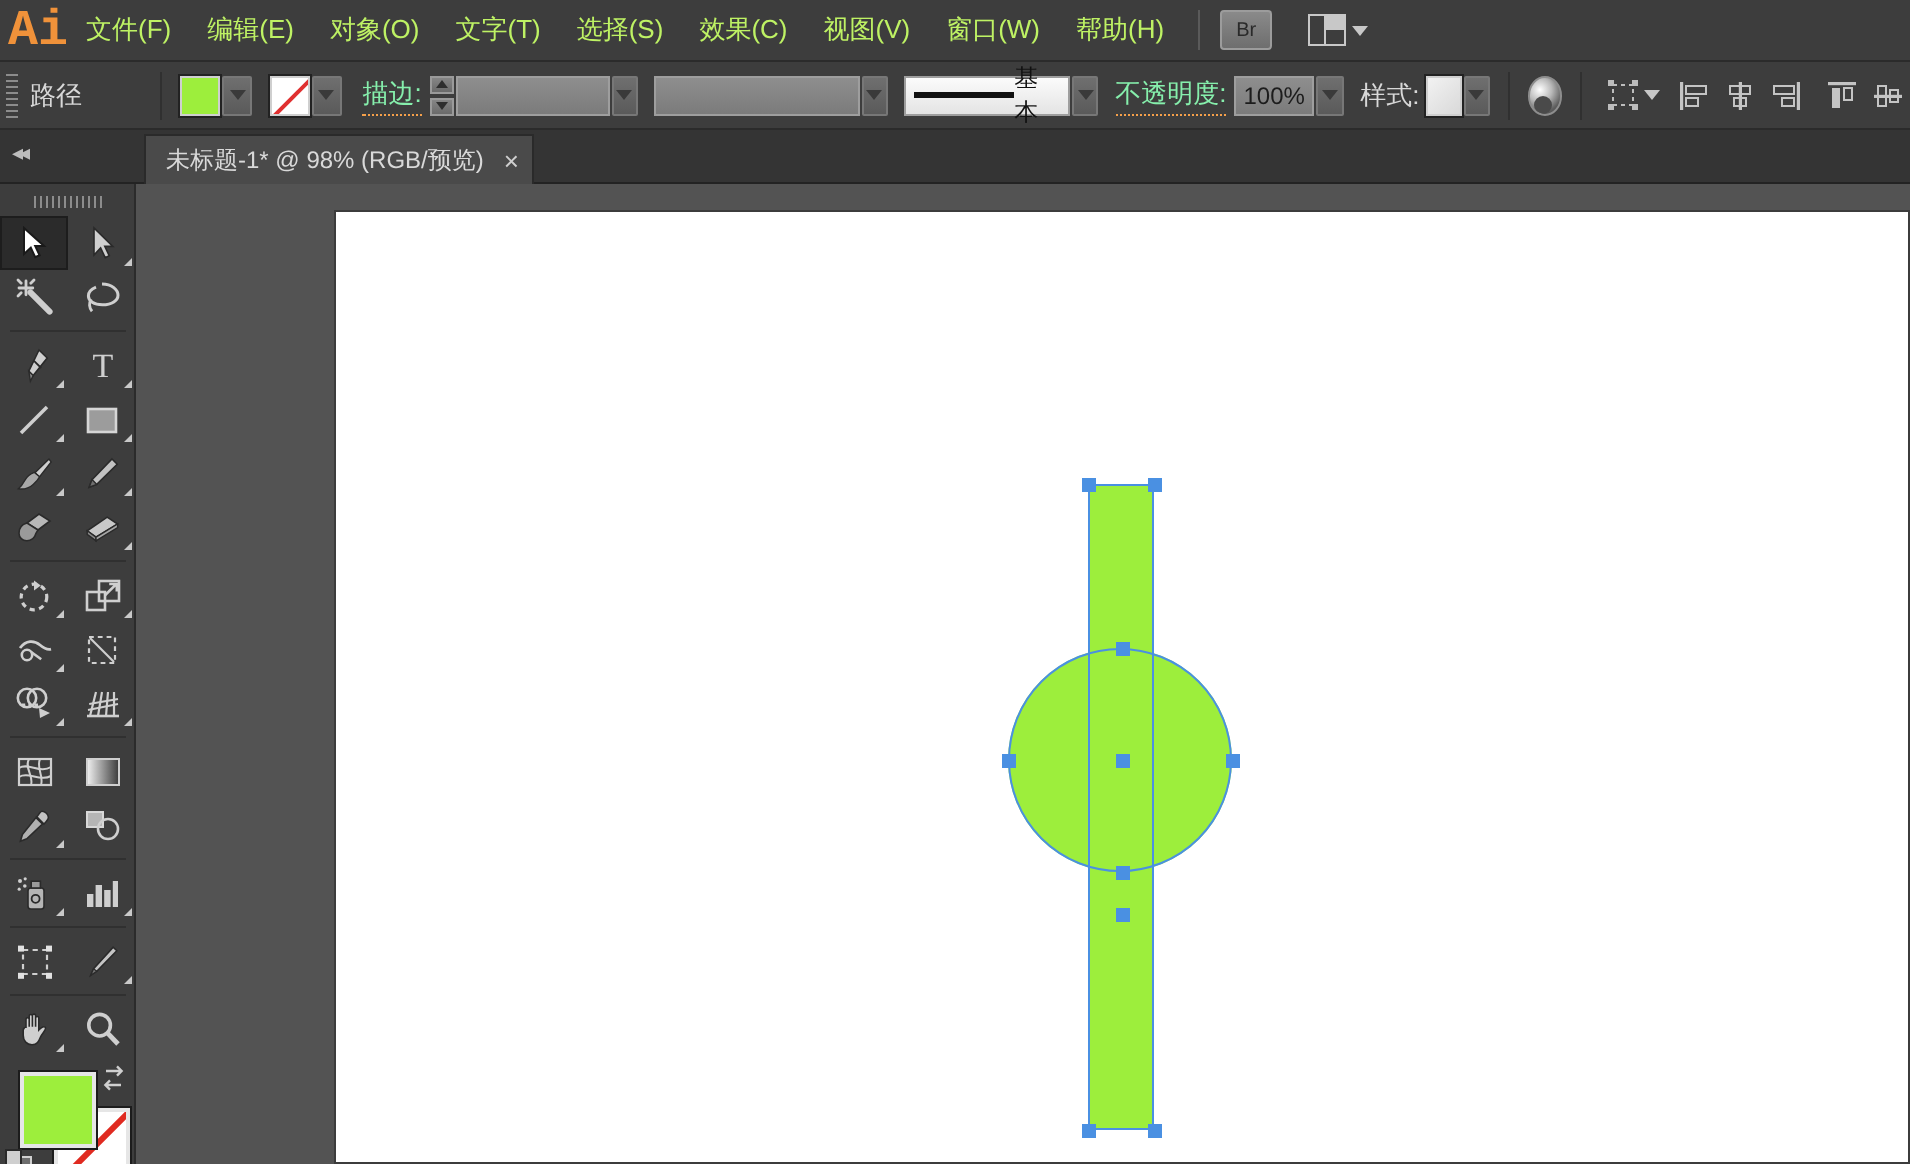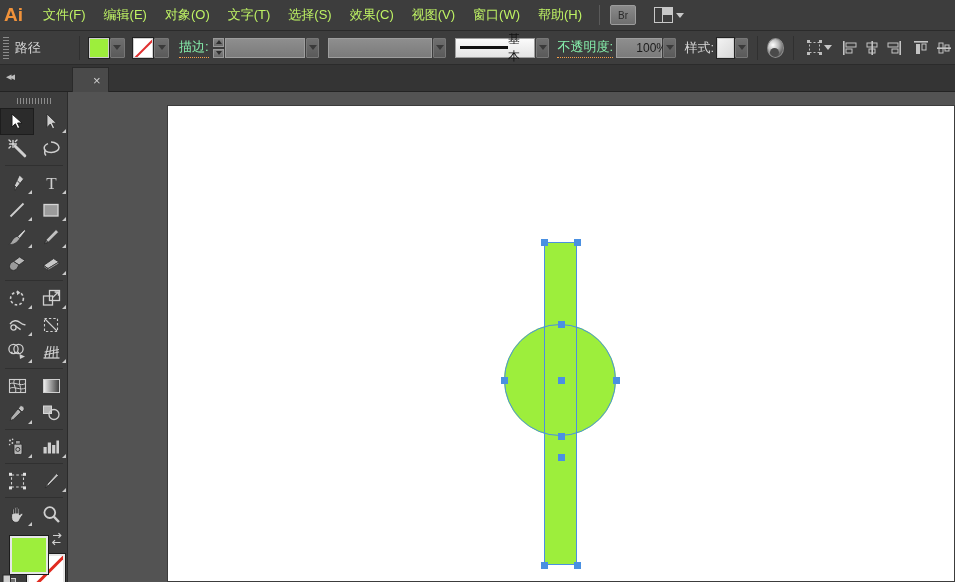--- a/index.html
+++ b/index.html
@@ -15,22 +15,22 @@
 
   
   .menubar {
     position: absolute; left: 0; top: 0; width: 955px; height: 31px;
     background: #3d3d3d;
     border-bottom: 1px solid #2b2b2b;
     display: flex; align-items: center;
   }
   .ai-logo {
     width: 34px; 
-    color: #f0923a; font-size: 19px; font-weight: bold;
-    font-family: Liberation Sans, sans-serif;
+    color: #f0923a; font-size: 25px; font-weight: bold;
+    font-family: Liberation Mono, monospace;
     letter-spacing: 0px;
     padding-left: 4px;
   }
   .menu-item {
     color: #bef264; font-size: 13px;
     padding: 4px 9px 5px 9px;
     white-space: nowrap; cursor: default;
   }
   .menu-sep-v {
     width: 1px; height: 20px; background: #5a5a5a; margin: 0 8px;
@@ -125,21 +125,21 @@
   .spin .tri-d {
     width: 0; height: 0;
     border-left: 3px solid transparent; border-right: 3px solid transparent;
     border-top: 4px solid #2e2e2e;
   }
   .cb-field {
     height: 20px;
     background: linear-gradient(#8e8e8e, #7b7b7b);
     border: 1px solid #9e9e9e;
     color: #1c1c1c; font-size: 12px;
-    display: flex; align-items: center; padding: 0 19px;
+    display: flex; align-items: center; padding: 0 4px;
   }
   .cb-field.wide { width: 88px; }
   .cb-field.wide2 { width: 118px; }
   .cb-field.opacity { width: 46px; justify-content: flex-start; }
   .brush-field {
     width: 95px; height: 20px;
     background: linear-gradient(#fbfbfb, #e4e4e4);
     border: 1px solid #9e9e9e;
     display: flex; align-items: center; justify-content: space-between;
     padding: 0 4px; color: #111; font-size: 12px;
@@ -409,20 +409,21 @@
         <rect x="1" y="7.4" width="14" height="1.6" fill="#c4c4c4"></rect>
         <rect x="3" y="3" width="4" height="10" fill="none" stroke="#c4c4c4"></rect>
         <rect x="9" y="5" width="4" height="6" fill="none" stroke="#c4c4c4"></rect>
       </svg>
     </div>
   </div>
 
   <div class="tabbar">
     <div class="collapse-arrows">◂◂</div>
     <div class="doc-tab">
+      <span>未标题-1* @ 98% (RGB/预览)</span>
       <span class="tab-close">×</span>
     </div>
   </div>
 
   <div class="toolpanel">
     <div class="tool-grip"></div>
 
     <div class="tool-grid">
 
       <div class="tool active">

